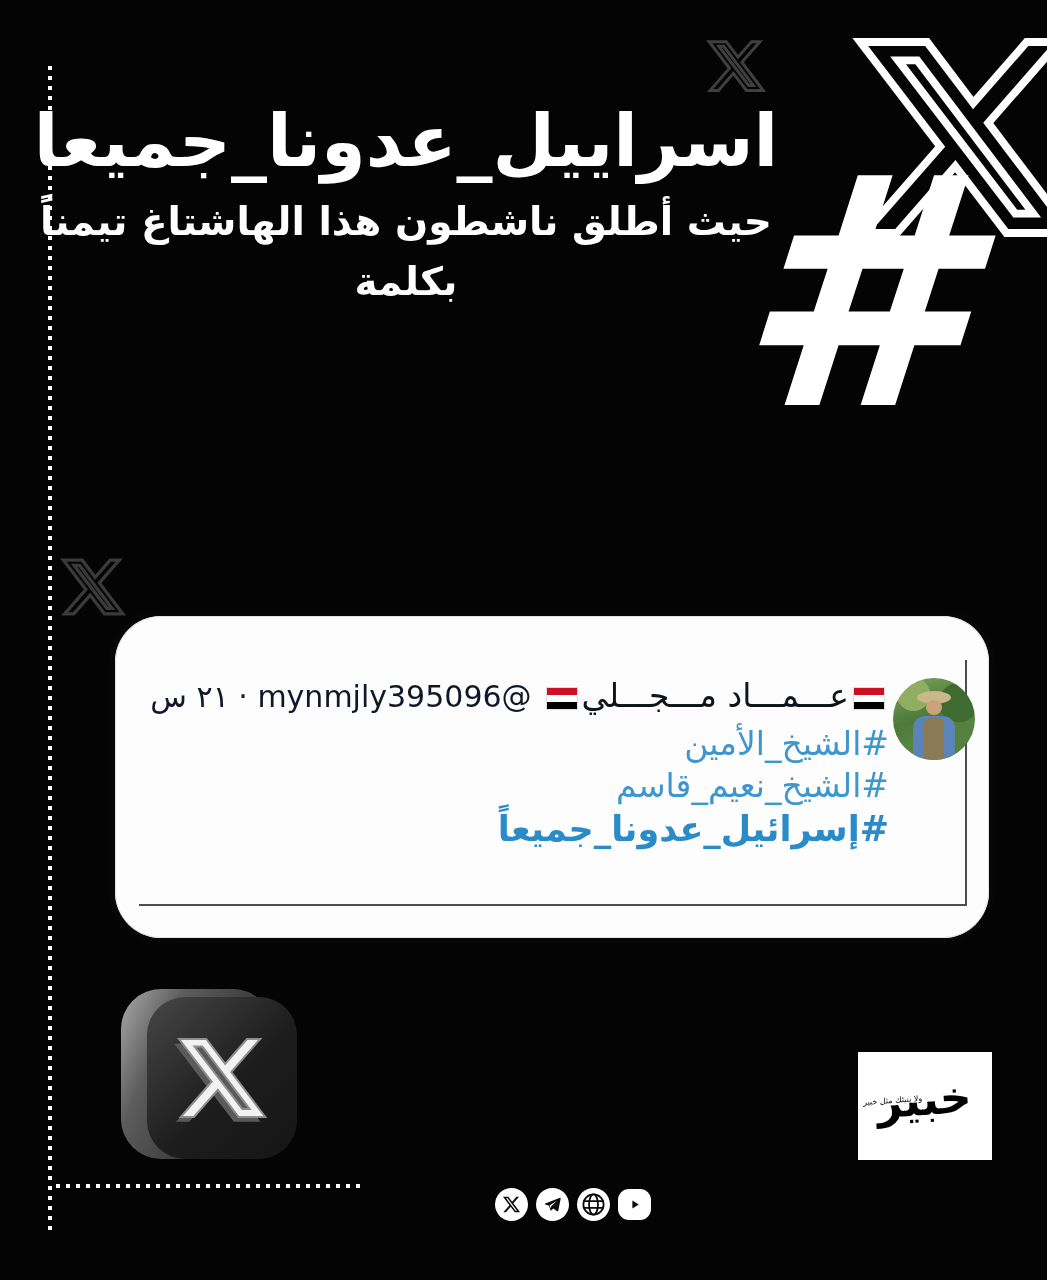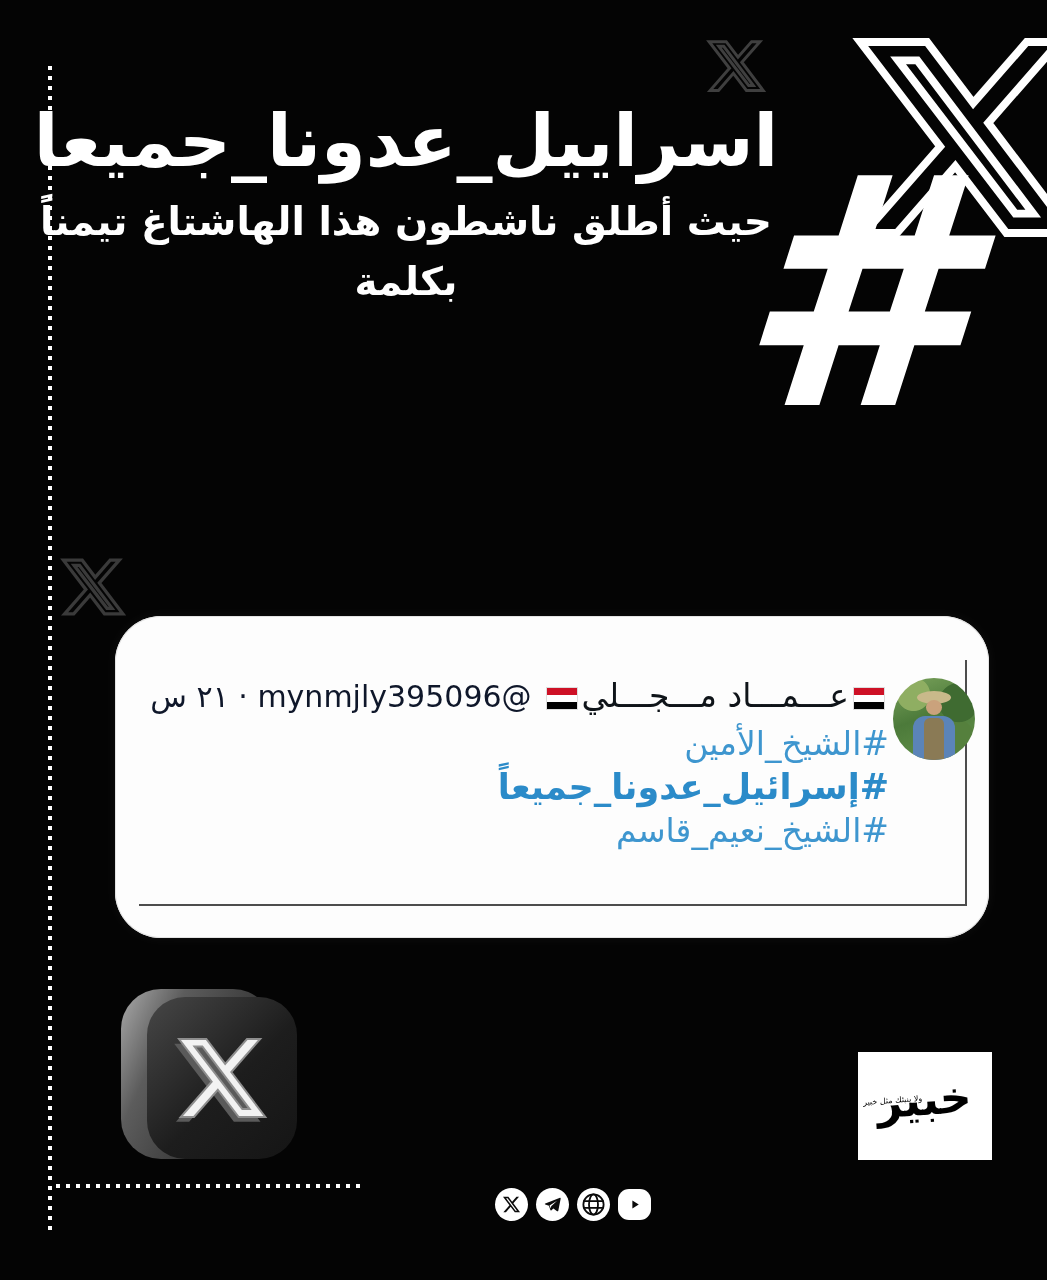--- a/index.html
+++ b/index.html
@@ -143,22 +143,22 @@
     </div>
 
     <div class="tweet-content">
       <div class="tweet-header">
         <span class="yemen-flag"></span><span class="tweet-name">عـــمـــاد مـــجـــلي</span><span class="yemen-flag"></span><span class="tweet-meta"><span>@mynmjly395096</span>
           <span>·</span>
           <span>٢١ س</span></span>
       </div>
       <div class="tweet-tags">
         <div class="tag">#الشيخ_الأمين</div>
+        <div class="tag">#الشيخ_نعيم_قاسم</div>
         <div class="tag bold">#إسرائيل_عدونا_جميعاً</div>
-        <div class="tag">#الشيخ_نعيم_قاسم</div>
       </div>
     </div>
   </div>
 
   <div class="x3d">
     <div class="side"></div>
     <div class="front">
       <svg width="96" height="96" viewBox="0 0 24 24">
         <path d="M18.244 2.25h3.308l-7.227 8.26 8.502 11.24H16.17l-5.214-6.817L4.99 21.75H1.68l7.73-8.835L1.254 2.25H8.08l4.713 6.231zm-1.161 17.52h1.833L7.084 4.126H5.117z" fill="#5a5a5a" transform="translate(-1.2,1.2)"></path>
         <path d="M18.244 2.25h3.308l-7.227 8.26 8.502 11.24H16.17l-5.214-6.817L4.99 21.75H1.68l7.73-8.835L1.254 2.25H8.08l4.713 6.231zm-1.161 17.52h1.833L7.084 4.126H5.117z" fill="#f2f2f2" stroke="#8e8e8e" stroke-width="0.5"></path>

